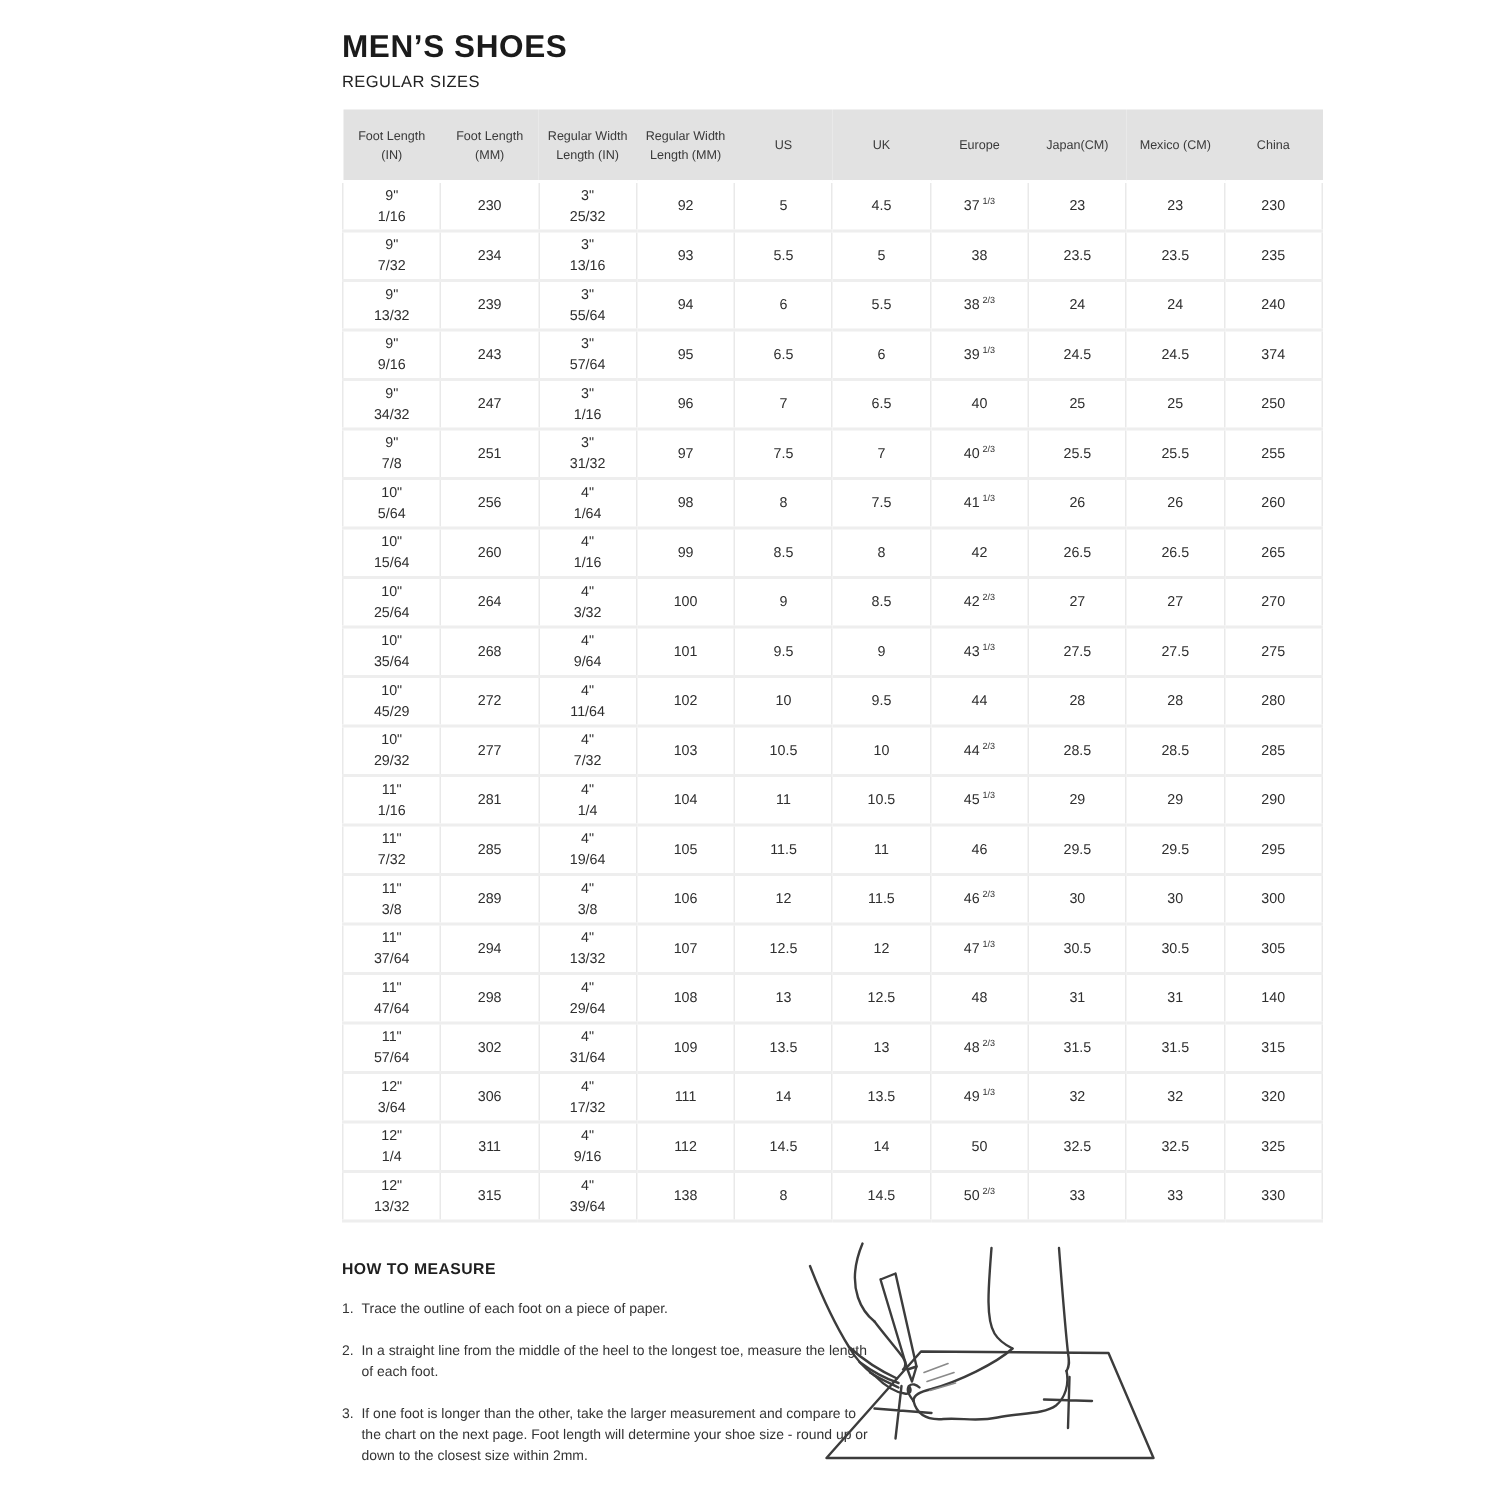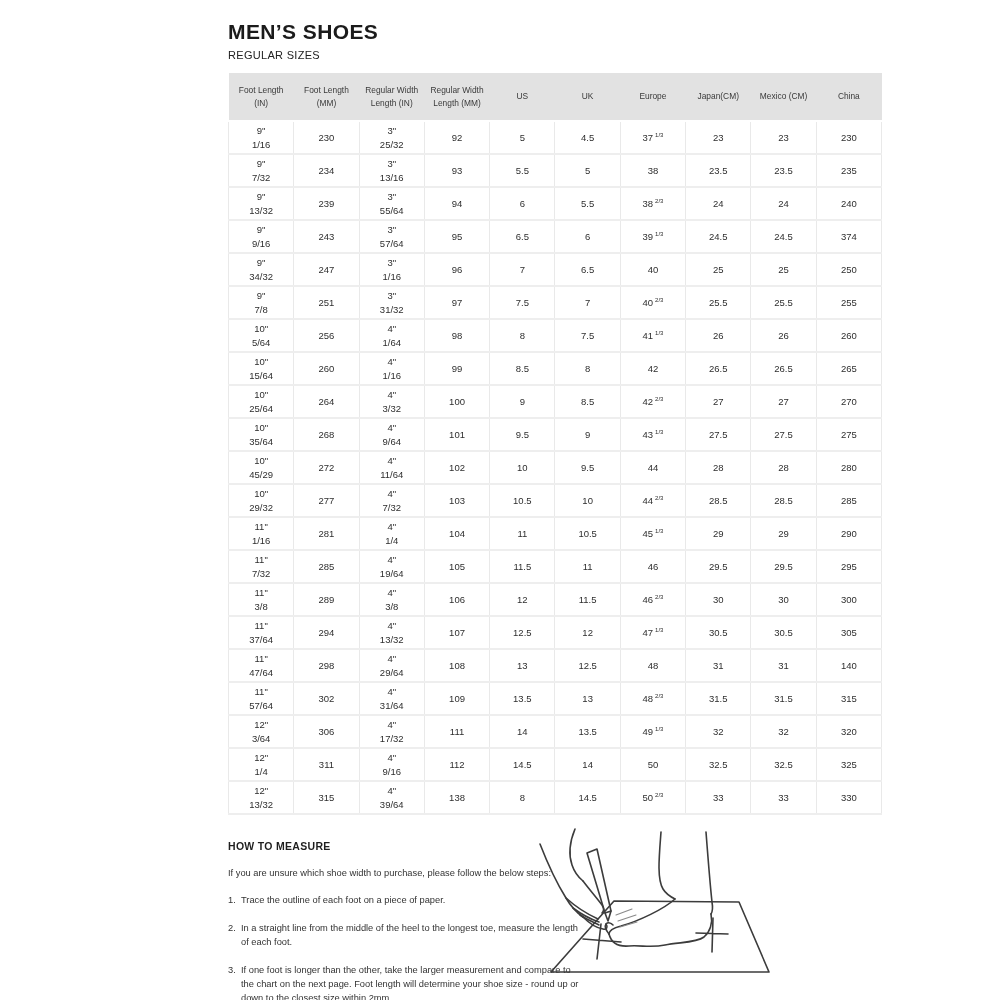--- a/index.html
+++ b/index.html
@@ -535,21 +535,20 @@
           <td>50<sup class="frac">2/3</sup></td>
           <td>33</td>
           <td>33</td>
           <td>330</td>
         </tr>
       </tbody>
   </table>
 
   <section class="how-to">
     <h2 class="how-to-title">HOW TO MEASURE</h2>
-    <p class="how-to-intro">If you are unsure which shoe width to purchase, please follow the below steps:</p>
     <div id="steps">
         <div class="step">
           <span class="step-number">1.</span>
           <span class="step-text">Trace the outline of each foot on a piece of paper.</span>
         </div>
         <div class="step">
           <span class="step-number">2.</span>
           <span class="step-text">In a straight line from the middle of the heel to the longest toe, measure the length of each foot.</span>
         </div>
         <div class="step">

